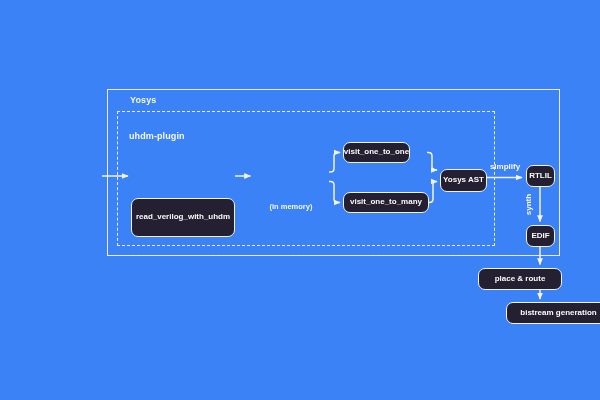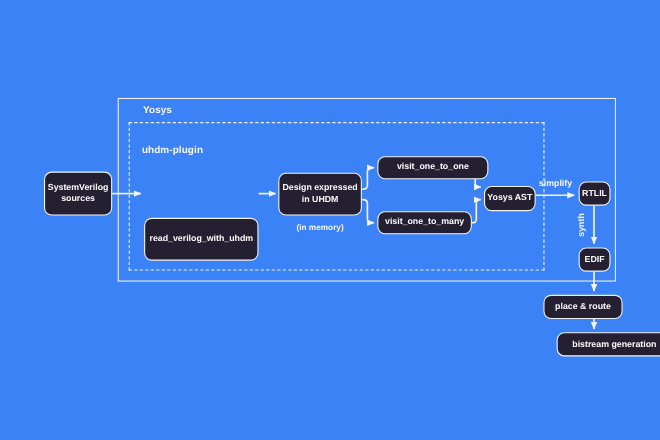--- a/index.html
+++ b/index.html
@@ -19,26 +19,26 @@
   .node{
     position:absolute;z-index:3;box-sizing:border-box;
     background:#242031;border:1.5px solid #f2f2f2;border-radius:7px;
     color:#fafafa;font-weight:bold;font-size:8px;line-height:1.3;
     display:flex;align-items:center;justify-content:center;
     text-align:center;white-space:pre;letter-spacing:0;
   }
   #node-sv{left:40px;top:156px;width:62px;height:40px;}
   #node-read{left:131px;top:156px;width:104px;height:39px;margin-top:42px;}
   #node-design{left:253px;top:157px;width:76px;height:39px;}
-  #node-v1{left:343px;top:142px;width:101px;height:21px;}
+  #node-v1{left:343px;top:142px;width:67px;height:21px;}
   #node-v2{left:343px;top:192px;width:86px;height:21px;}
   #node-ast{left:440px;top:157px;width:47px;height:23px;margin-top:12px;}
   #node-rtlil{left:526px;top:165px;width:29px;height:22px;}
   #node-edif{left:526px;top:225px;width:29px;height:22px;}
-  #node-pr{left:478px;top:268px;width:72px;height:22px;margin-left:16px;}
+  #node-pr{left:478px;top:268px;width:84px;height:22px;}
   #node-bs{left:506px;top:302px;width:105px;height:22px;}
   .edge-label{
     position:absolute;z-index:4;color:#f7f7f7;font-weight:bold;font-size:8px;text-align:center;
   }
   #label-inmemory{left:253px;top:202px;width:76px;font-size:7.5px;}
   #label-simplify{left:488px;top:162px;width:34px;}
   #label-synth{left:513px;top:200px;width:30px;transform:rotate(-90deg);}
 </style>
 </head>
 <body>
@@ -65,25 +65,21 @@
       <path d="M329,181.5 L330.5,181.5 Q334,181.5 334,185 L334,199 Q334,202.5 337.5,202.5 L340,202.5" marker-end="url(#ah)"></path>
       <path d="M427,152.5 L428.5,152.5 Q432,152.5 432,156 L432,166.5 Q432,170 435.5,170 L437,170" marker-end="url(#ah)"></path>
       <path d="M429,202.5 L429.5,202.5 Q433,202.5 433,199 L433,185 Q433,181.5 436.5,181.5 L437,181.5" marker-end="url(#ah)"></path>
       <path d="M487,177.5 H522" marker-end="url(#ah)"></path>
       <path d="M540,187 V221.5" marker-end="url(#ah)"></path>
       <path d="M540,247 V264.5" marker-end="url(#ah)"></path>
       <path d="M540,290 V299" marker-end="url(#ah)"></path>
     </g>
   </svg>
 
-  <div class="node" id="node-sv">SystemVerilog
-sources</div>
   <div class="node" id="node-read">read_verilog_with_uhdm</div>
-  <div class="node" id="node-design">Design expressed
-in UHDM</div>
   <div class="node" id="node-v1">visit_one_to_one</div>
   <div class="node" id="node-v2">visit_one_to_many</div>
   <div class="node" id="node-ast">Yosys AST</div>
   <div class="node" id="node-rtlil">RTLIL</div>
   <div class="node" id="node-edif">EDIF</div>
   <div class="node" id="node-pr">place &amp; route</div>
   <div class="node" id="node-bs">bistream generation</div>
 
   <div class="edge-label" id="label-inmemory">(in memory)</div>
   <div class="edge-label" id="label-simplify">simplify</div>

